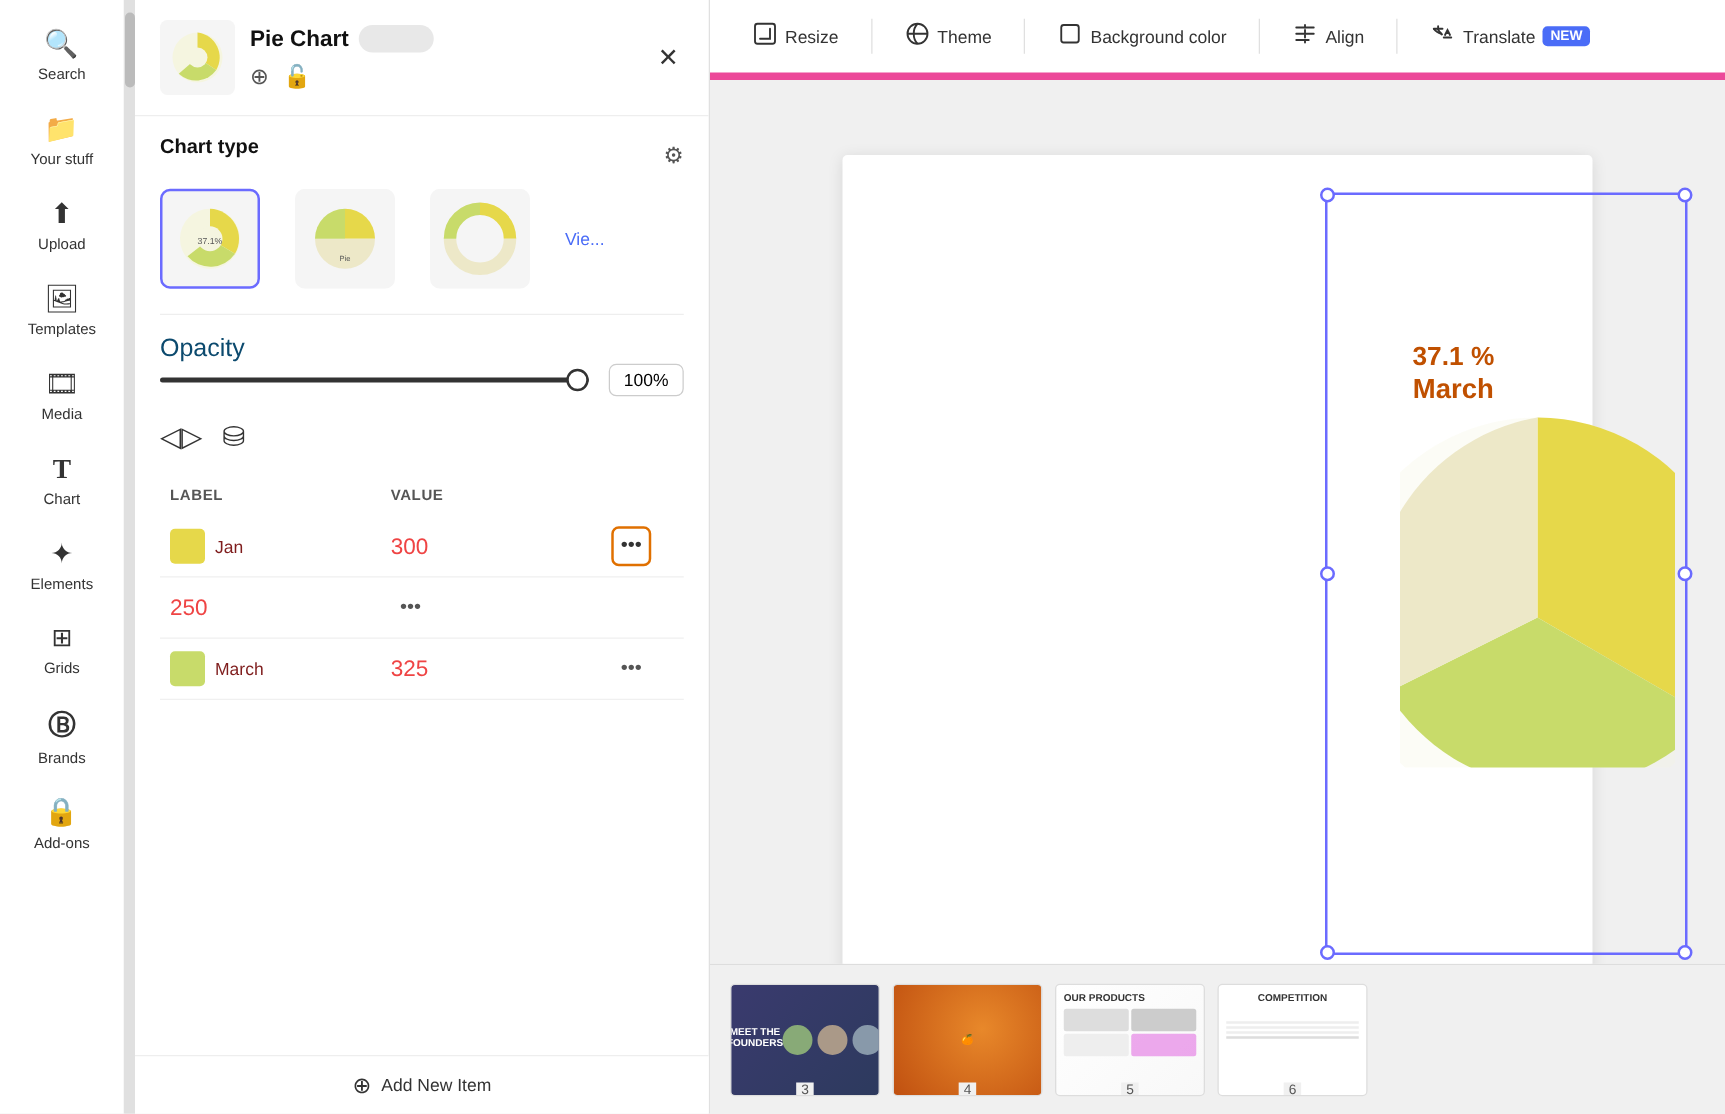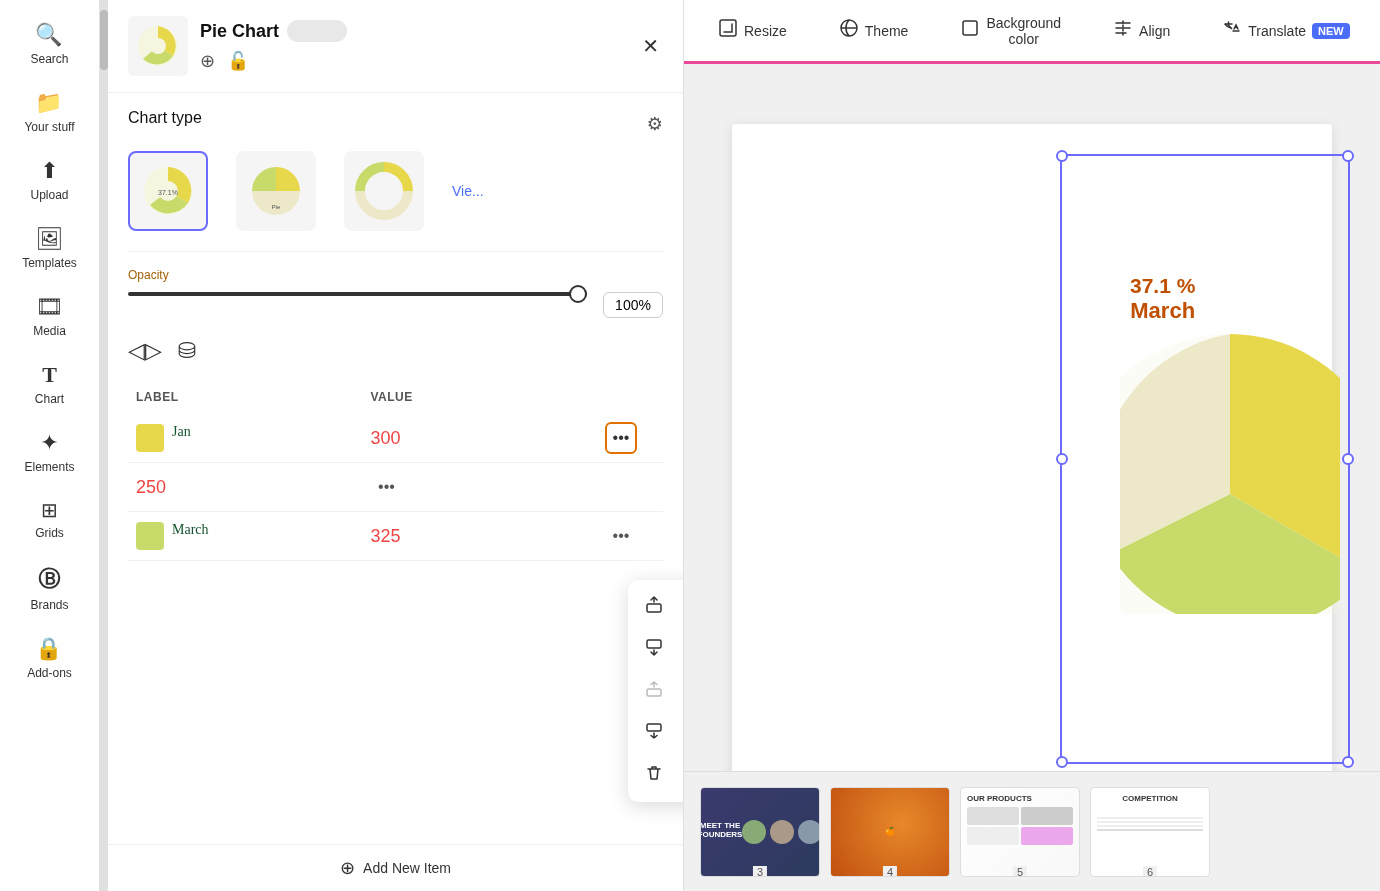--- a/index.html
+++ b/index.html
@@ -39,21 +39,21 @@
     .sidebar-scroll-thumb {
       width: 8px;
       height: 60px;
       background: #bbb;
       border-radius: 4px;
       margin-top: 10px;
     }
 
     
     .panel {
-      width: 576px;
+      width: 460px;
       background: #fff;
       display: flex;
       flex-direction: column;
       border-right: 1px solid #e0e0e0;
       flex-shrink: 0;
       overflow: hidden;
       position: relative;
     }
 
     
@@ -97,21 +97,21 @@
       margin-top: 8px;
     }
     .panel-icon { font-size: 18px; color: #555; cursor: pointer; }
     .panel-close { font-size: 20px; color: #333; cursor: pointer; padding: 4px; }
 
     
     .panel-body { flex: 1; overflow-y: auto; padding: 16px 20px; }
 
     .section-title {
       font-size: 16px;
-      font-weight: 400;
+      font-weight: 700;
       color: #111;
       margin-bottom: 12px;
     }
     .section-header {
       display: flex;
       justify-content: space-between;
       align-items: center;
       margin-bottom: 12px;
     }
     .filter-icon { font-size: 18px; color: #555; cursor: pointer; }
@@ -136,22 +136,22 @@
     }
     .chart-thumb.active { border-color: #6b6bff; }
     .chart-thumb svg { width: 60px; height: 60px; }
     .view-more { color: #4a6cf7; font-size: 14px; cursor: pointer; white-space: nowrap; }
 
     
     .divider { height: 1px; background: #eee; margin: 16px 0; }
 
     
     .opacity-section { margin-bottom: 20px; }
-    .opacity-label { font-size: 12px; color: #a16207; margin-bottom: 10px; }
-    .opacity-row { display: flex; align-items: flex-start; gap: 16px; }
+    .opacity-label { font-size: 20px; color: #0c4a6e; }
+    .opacity-row { display: flex; align-items: center; gap: 16px; }
     .slider-track {
       flex: 1;
       height: 4px;
       background: #333;
       border-radius: 2px;
       position: relative;
     }
     .slider-thumb {
       width: 18px;
       height: 18px;
@@ -199,21 +199,21 @@
       border-bottom: 1px solid #f0f0f0;
     }
     .color-swatch {
       width: 28px;
       height: 28px;
       border-radius: 4px;
       display: inline-block;
       margin-right: 8px;
       vertical-align: middle;
     }
-    .row-label { display: flex; font-size: 14px; color: #14532d; font-family: Liberation Serif, serif; }
+    .row-label { display: flex; align-items: center; font-size: 14px; color: #7f1d1d; }
     .row-value { font-size: 18px; color: #ef4444; }
     .row-menu-btn {
       width: 32px;
       height: 32px;
       border: 2px solid #e07000;
       border-radius: 6px;
       display: flex;
       align-items: center;
       justify-content: center;
       cursor: pointer;
@@ -282,21 +282,21 @@
     }
 
     
     .toolbar {
       background: #fff;
       display: flex;
       align-items: center;
       padding: 0 20px;
       height: 64px;
       gap: 8px;
-      border-bottom: 3px solid #ec4899;
+      border-bottom: 6px solid #ec4899;
       flex-shrink: 0;
     }
     .toolbar-btn {
       display: flex;
       align-items: center;
       gap: 6px;
       padding: 8px 14px;
       border-radius: 8px;
       cursor: pointer;
       font-size: 14px;

